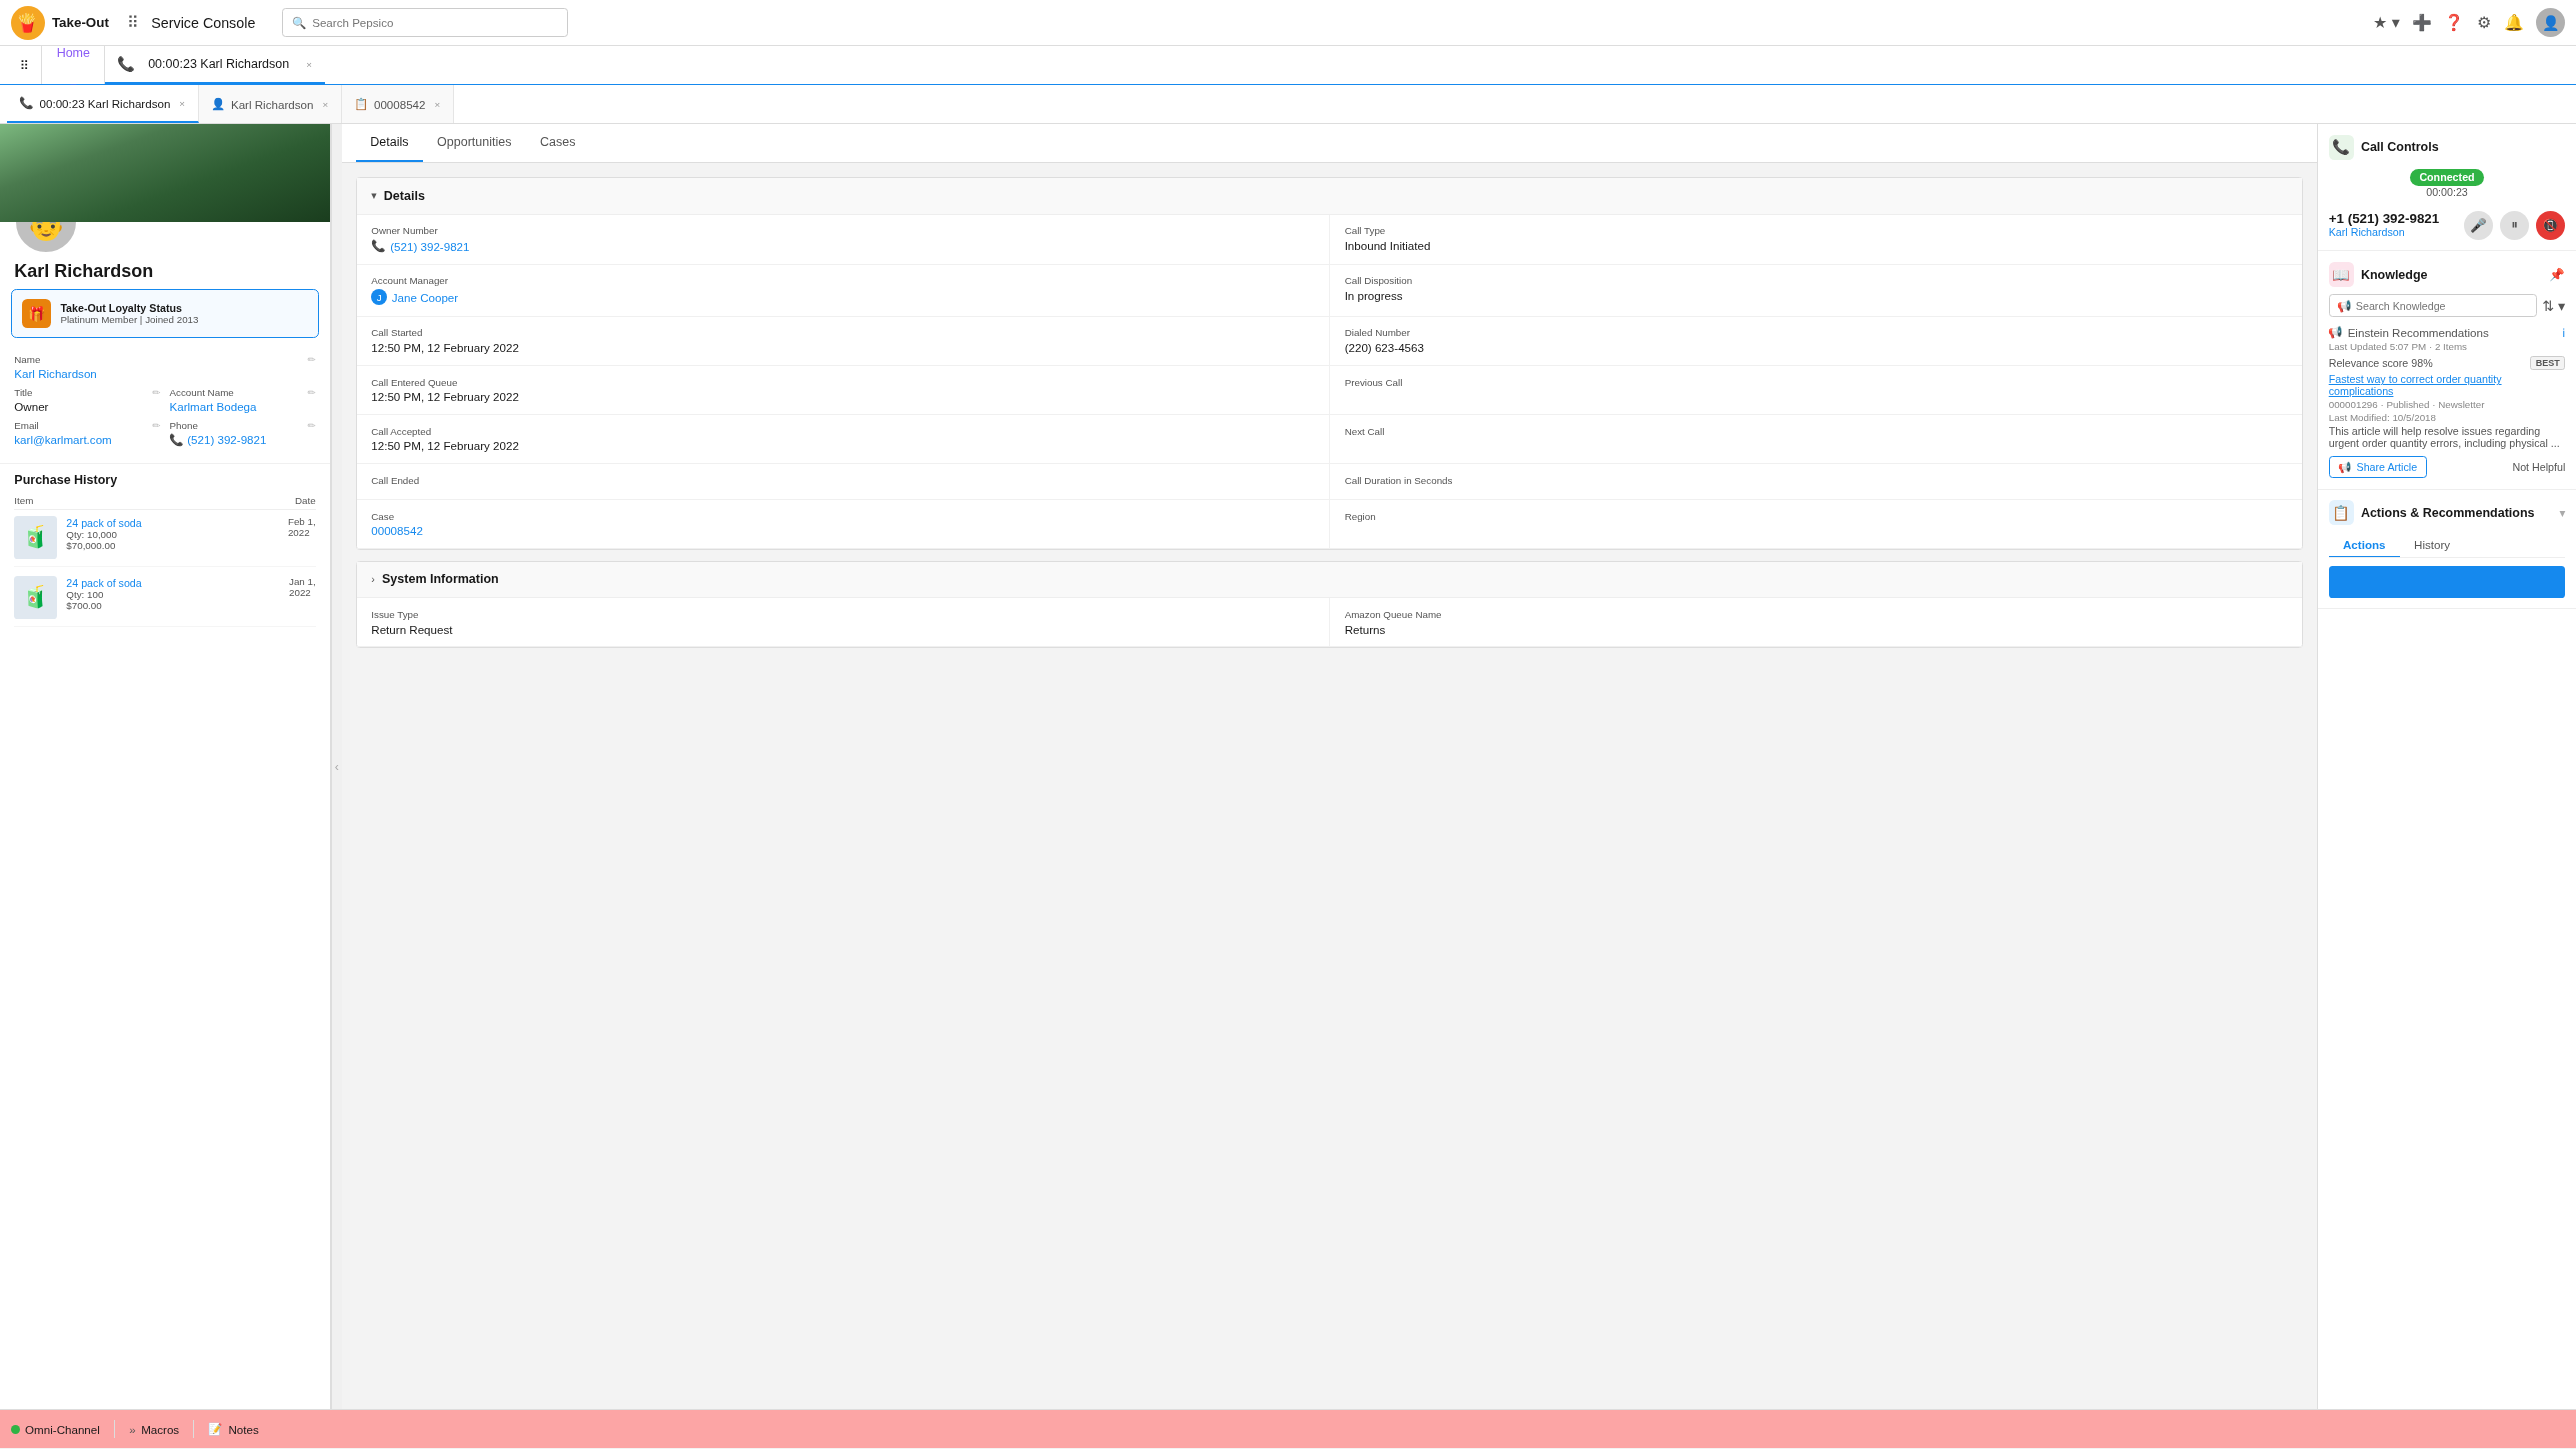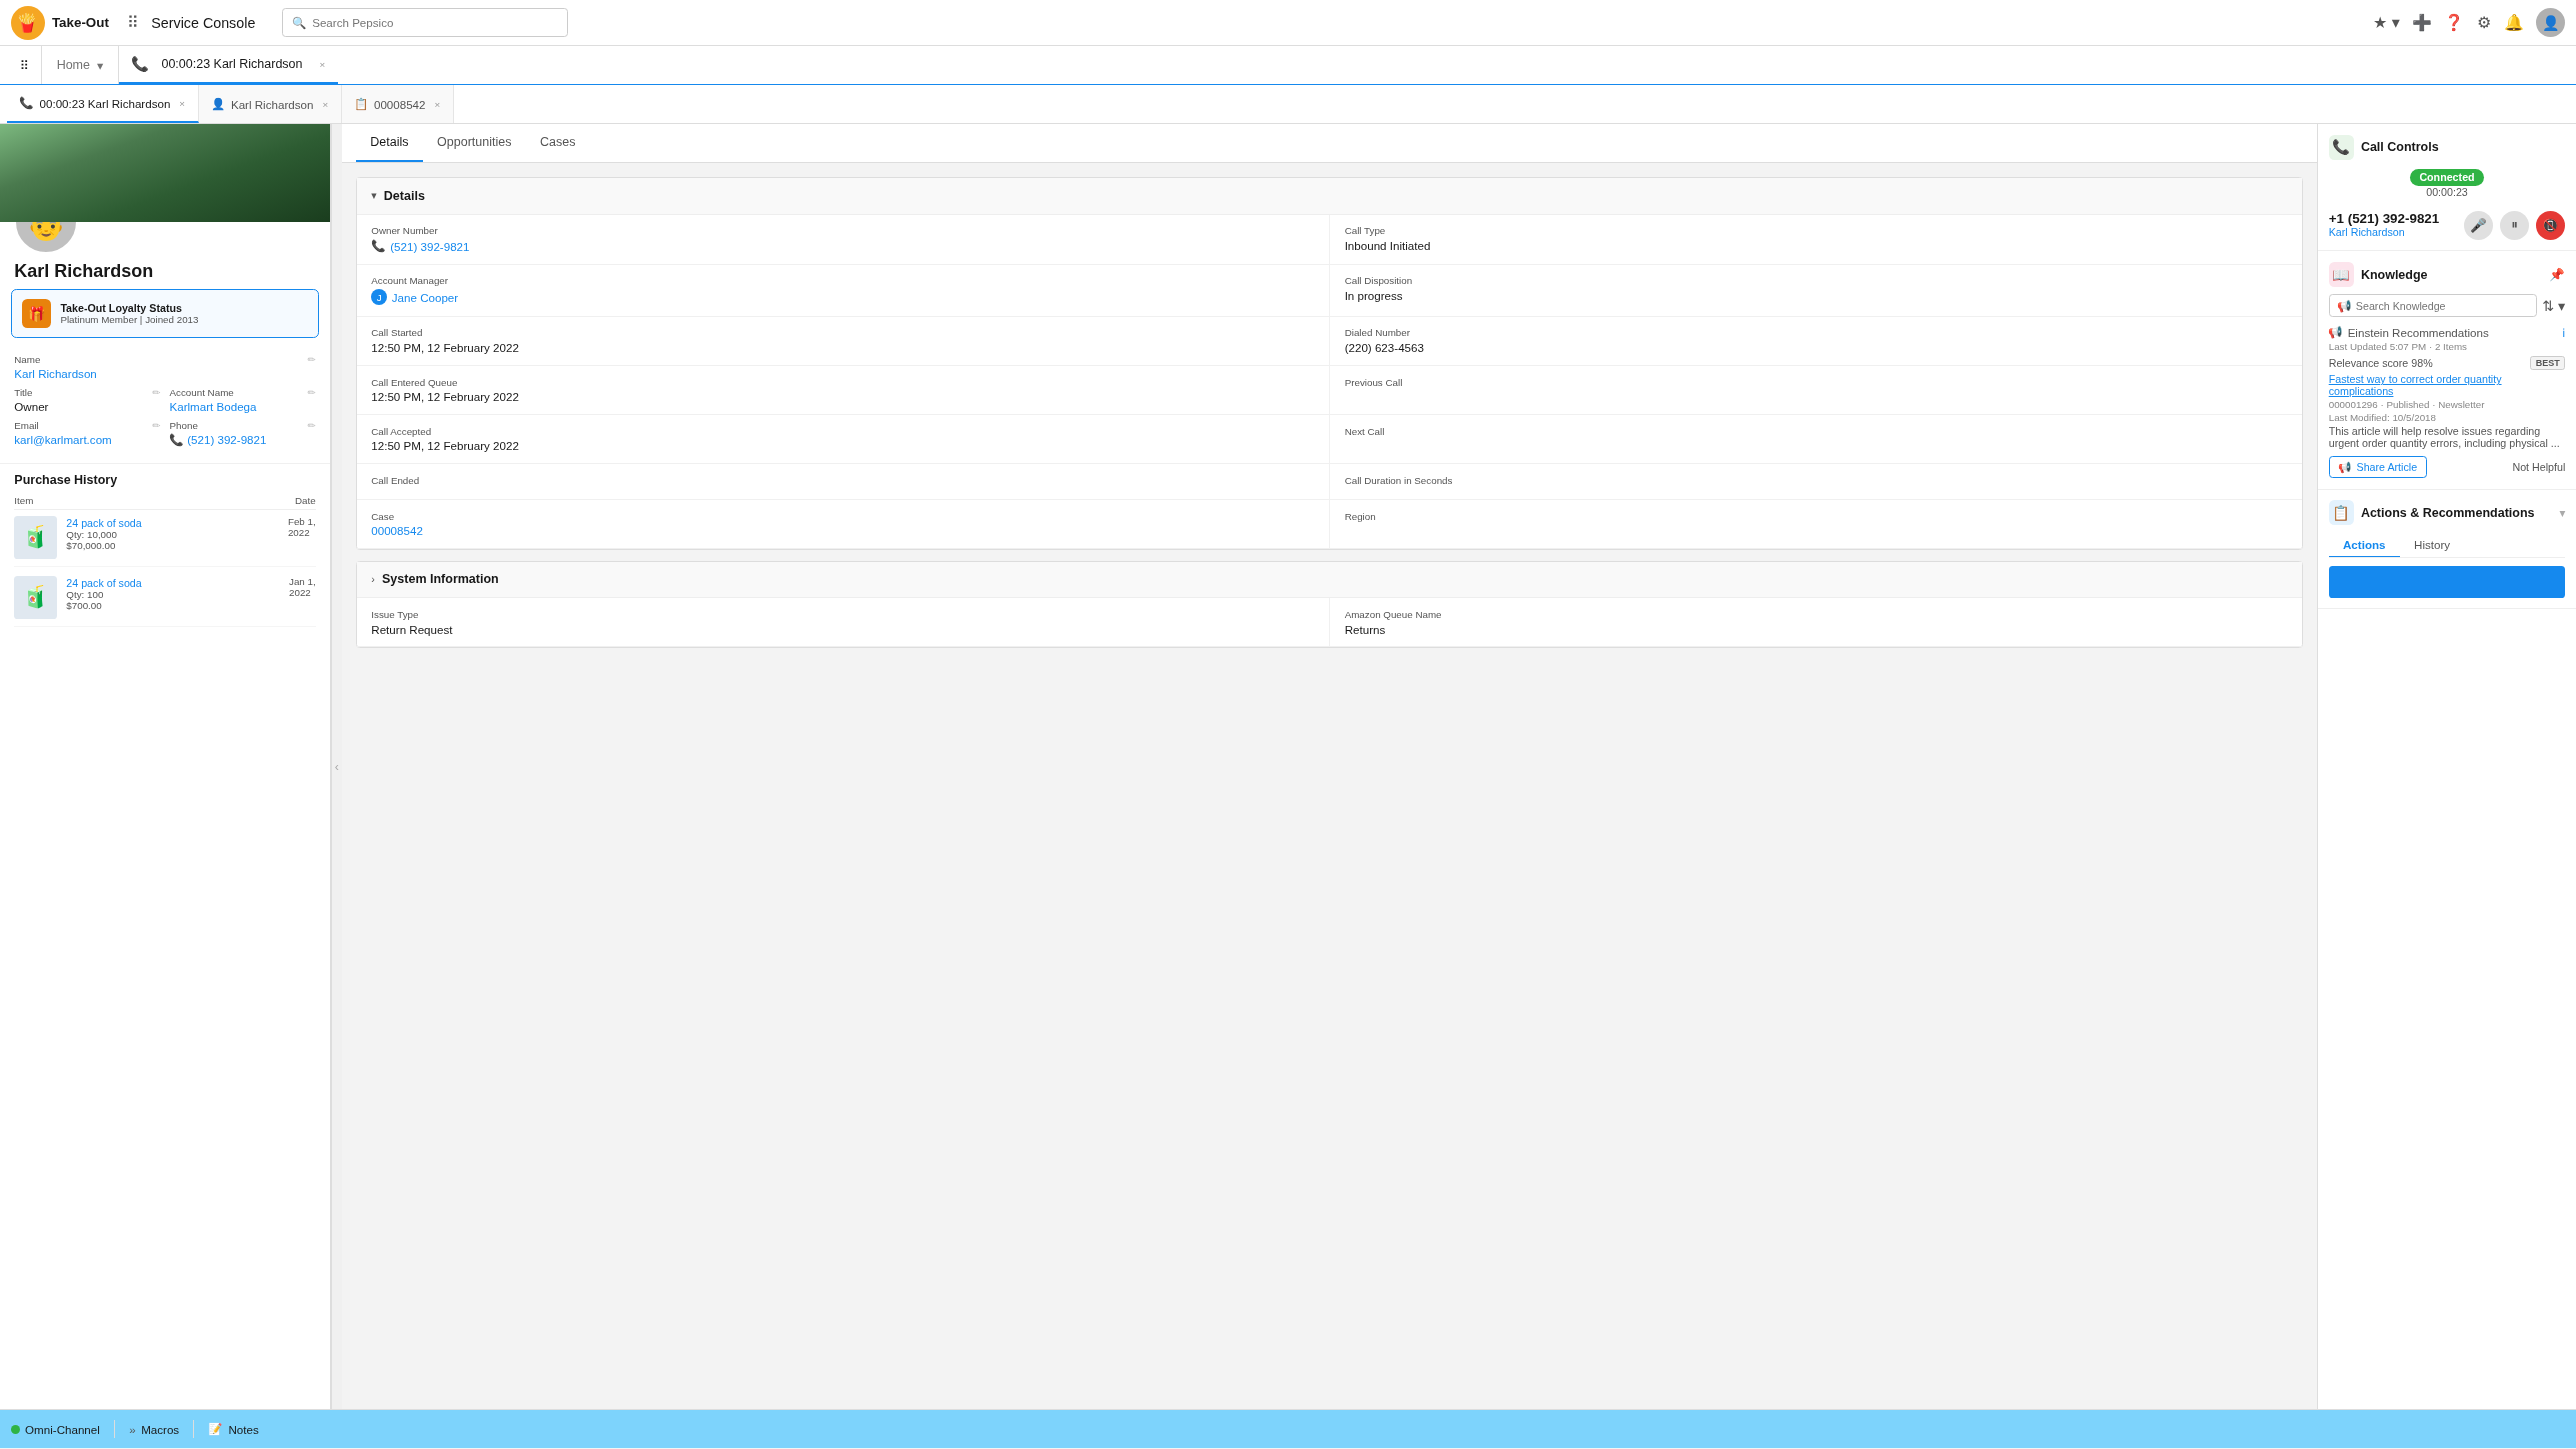--- a/index.html
+++ b/index.html
@@ -31,21 +31,21 @@
       display: flex; align-items: center; height: 39px;
       background: #fff; border-bottom: 1.8px solid #1589ee;
       padding: 0 0 0 7.2px; gap: 0;
     }
     .utility-tab {
       display: flex; align-items: center; gap: 5.4px;
       padding: 0 12.5px; height: 100%; cursor: pointer;
       font-size: 12.5px; color: #181818; border-right: 0.9px solid #ddd;
       background: #fff;
     }
-    .nav-home { display: flex; align-items: center; gap: 7px; padding: 0 14.3px; height: 100%; cursor: pointer; font-size: 12.5px; color: #737373; border-right: 0.9px solid #ddd; }
+    .nav-home { display: flex; align-items: center; gap: 19px; padding: 0 14.3px; height: 100%; cursor: pointer; font-size: 12.5px; color: #8b5cf6; border-right: 0.9px solid #ddd; flex-direction: column; }
     .call-tab-bar {
       display: flex; align-items: center; gap: 7.2px; padding: 0 12.5px; height: 100%;
       background: #fff; border-bottom: 2.7px solid #1589ee; cursor: pointer; font-size: 12.5px; color: #181818;
     }
 
     
     .inner-tabs-bar {
       display: flex; align-items: center; background: #fff; border-bottom: 0.9px solid #ddd;
       padding: 0 0 0 7.2px; height: 39px; gap: 0;
     }
@@ -158,21 +158,21 @@
     .not-helpful-btn { background: none; border: none; color: #555; font-size: 10.7px; cursor: pointer; }
 
     
     .ar-header { display: flex; align-items: center; justify-content: space-between; margin-bottom: 7.2px; }
     .ar-tabs { display: flex; gap: 0; border-bottom: 0.9px solid #eee; margin-bottom: 7.2px; }
     .ar-tab { padding: 5.4px 14.3px; font-size: 11.6px; cursor: pointer; color: #555; border-bottom: 1.8px solid transparent; }
     .ar-tab.active { color: #1589ee; border-bottom: 1.8px solid #1589ee; font-weight: 600; }
 
     
     .bottom-bar {
-      display: flex; align-items: center; height: 39px; background: #7dd3fc;
+      display: flex; align-items: center; height: 39px; background: #fca5a5;
       border-top: 0.9px solid #ddd; padding: 0 10.7px; gap: 14.3px;
     }
     .bottom-item { display: flex; align-items: center; gap: 5.4px; font-size: 11.6px; color: #181818; cursor: pointer; }
     .bottom-item .dot { width: 9px; height: 9px; border-radius: 50%; background: #2fb344; }
 
     
     .collapse-handle {
       width: 10.7px; background: #f0f0f0; border-left: 0.9px solid #ddd;
       display: flex; align-items: center; justify-content: center;
       cursor: pointer; color: #aaa; font-size: 12.5px;

